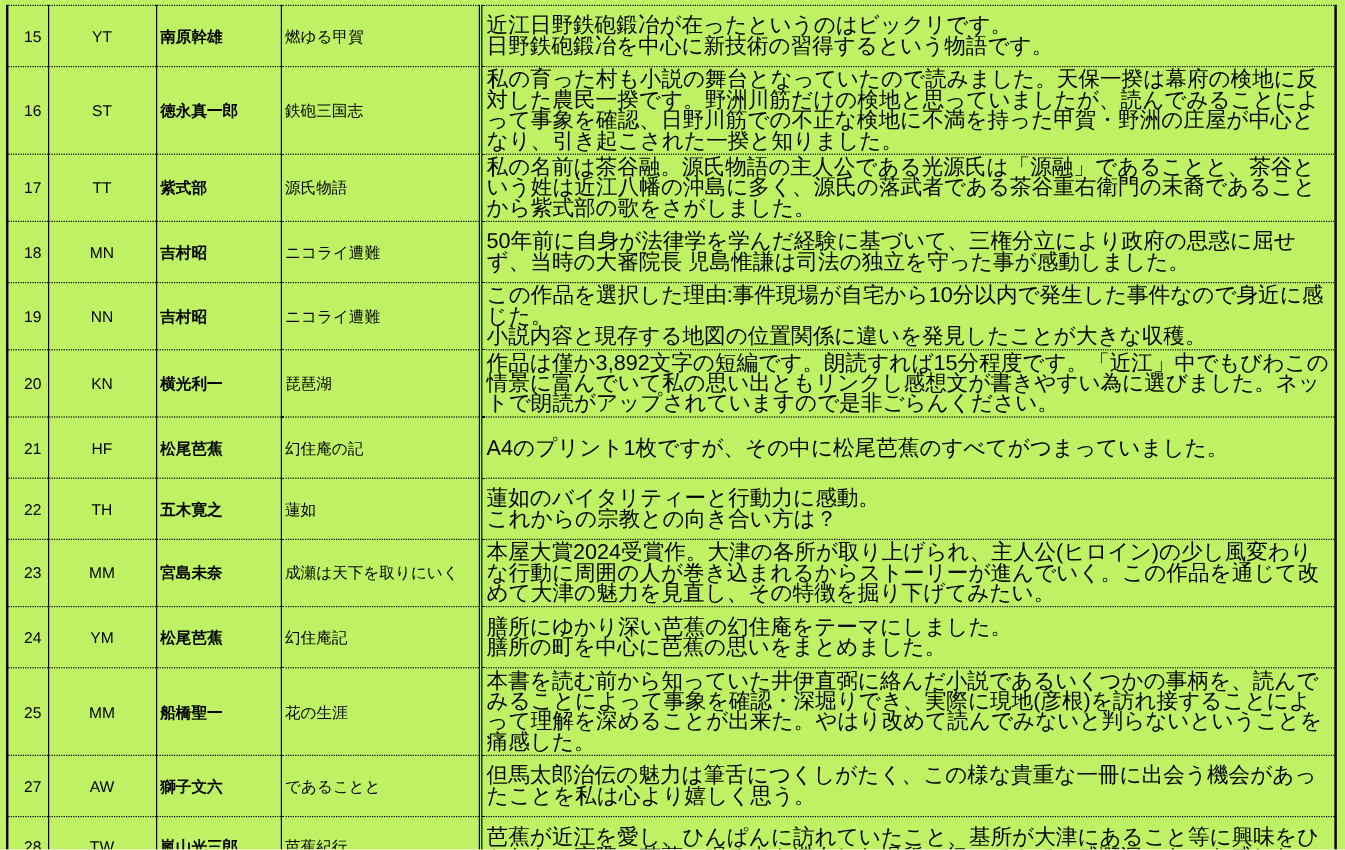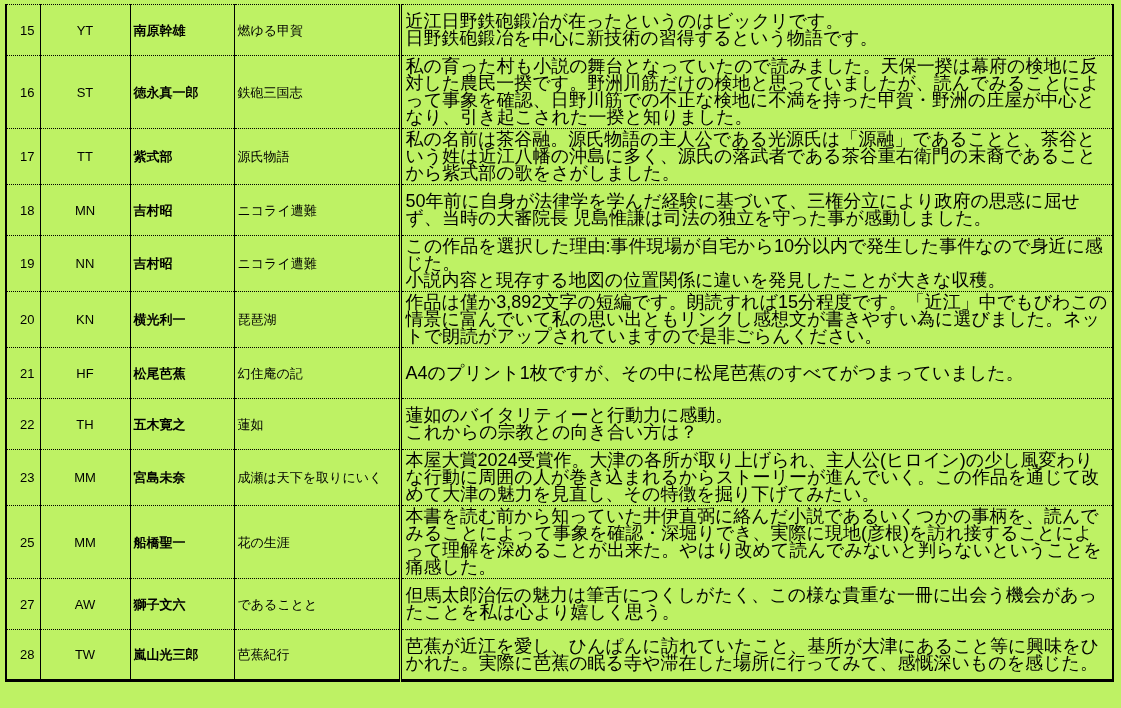--- a/index.html
+++ b/index.html
@@ -99,20 +99,28 @@
 これからの宗教との向き合い方は？</td>
   </tr>
         <tr>
     <td class="c-no">23</td>
     <td class="c-init">MM</td>
     <td class="c-author">宮島未奈</td>
     <td class="c-title">成瀬は天下を取りにいく</td>
     <td class="c-comment">本屋大賞2024受賞作。大津の各所が取り上げられ、主人公(ヒロイン)の少し風変わりな行動に周囲の人が巻き込まれるからストーリーが進んでいく。この作品を通じて改めて大津の魅力を見直し、その特徴を掘り下げてみたい。</td>
   </tr>
         <tr>
+    <td class="c-no">24</td>
+    <td class="c-init">YM</td>
+    <td class="c-author">松尾芭蕉</td>
+    <td class="c-title">幻住庵記</td>
+    <td class="c-comment">膳所にゆかり深い芭蕉の幻住庵をテーマにしました。
+膳所の町を中心に芭蕉の思いをまとめました。</td>
+  </tr>
+        <tr>
     <td class="c-no">25</td>
     <td class="c-init">MM</td>
     <td class="c-author">船橋聖一</td>
     <td class="c-title">花の生涯</td>
     <td class="c-comment">本書を読む前から知っていた井伊直弼に絡んだ小説であるいくつかの事柄を、読んでみることによって事象を確認・深堀りでき、実際に現地(彦根)を訪れ接することによって理解を深めることが出来た。やはり改めて読んでみないと判らないということを痛感した。</td>
   </tr>
         <tr>
     <td class="c-no">27</td>
     <td class="c-init">AW</td>
     <td class="c-author">獅子文六</td>

